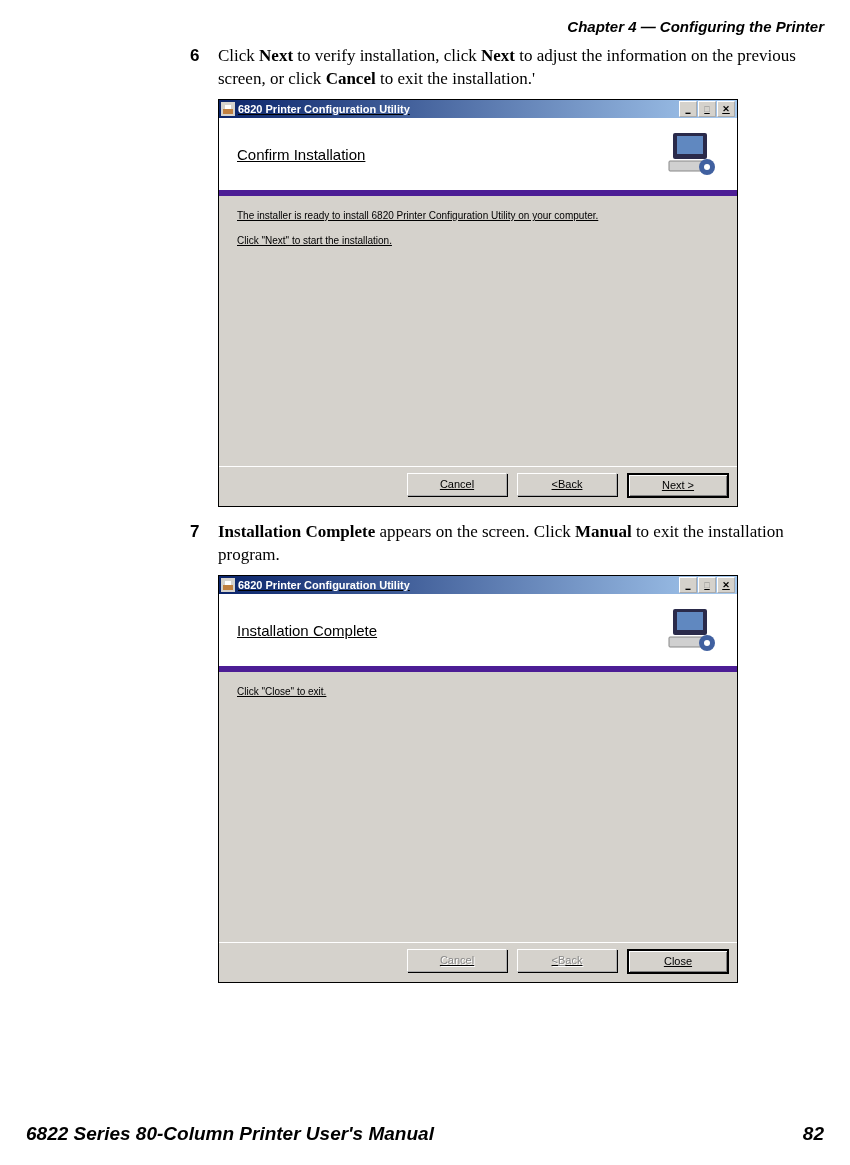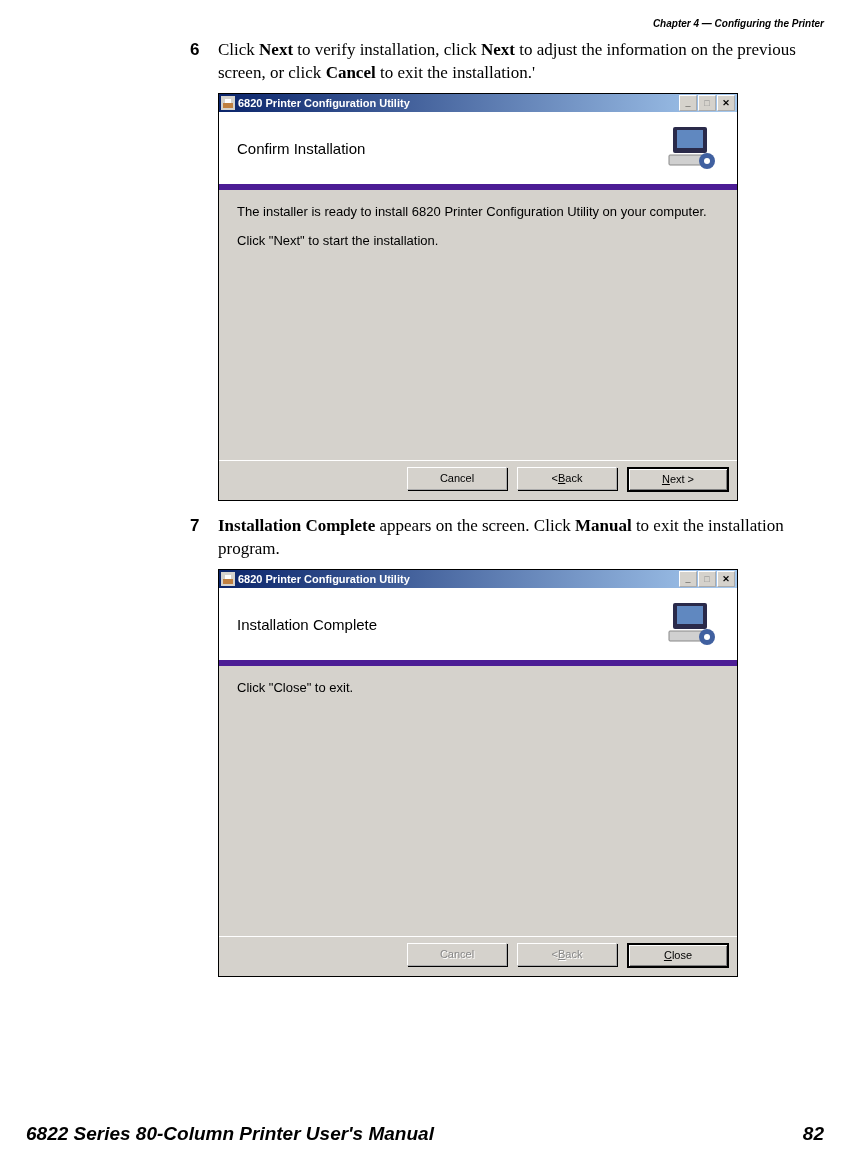--- a/index.html
+++ b/index.html
@@ -10,21 +10,21 @@
     font-family: Georgia, 'Times New Roman', serif;
     background: #fff;
     color: #000;
     position: relative;
   }
   .page-header {
     text-align: right;
     font-family: Arial, sans-serif;
     font-weight: bold;
     font-style: italic;
-    font-size: 10px;
+    font-size: 15px;
     padding: 18px 26px 10px 0;
   }
   .content {
     margin-left: 190px;
     margin-right: 22px;
   }
   .step {
     margin-bottom: 8px;
     font-size: 17px;
     line-height: 1.35;
@@ -41,20 +41,21 @@
   }
   .bold { font-weight: bold; }
   .dialog-outer {
     margin-left: 28px;
     margin-top: 8px;
     margin-bottom: 14px;
     width: 518px;
     border: 1px solid #000;
     background: #3b82f6;
     font-family: Tahoma, Arial, sans-serif;
+    text-decoration: underline;
   }
   .titlebar {
     height: 18px;
     background: linear-gradient(to right, #0a246a, #a6caf0);
     display: flex;
     align-items: center;
     color: #fff;
     font-size: 11px;
     font-weight: bold;
     padding: 0 2px;
@@ -102,21 +103,21 @@
     color: #000;
     font-family: Tahoma, Arial, sans-serif;
   }
   .monitor-icon {
     width: 56px;
     height: 48px;
   }
   .body-area {
     background: #d5d2cc;
     padding: 14px 18px 8px 18px;
-    font-size: 13px;
+    font-size: 10px;
     color: #000;
     min-height: 248px;
   }
   .body-line {
     margin-bottom: 14px;
   }
   .button-row {
     background: #d5d2cc;
     border-top: 1px solid #fff;
     padding: 6px 8px 8px 8px;

